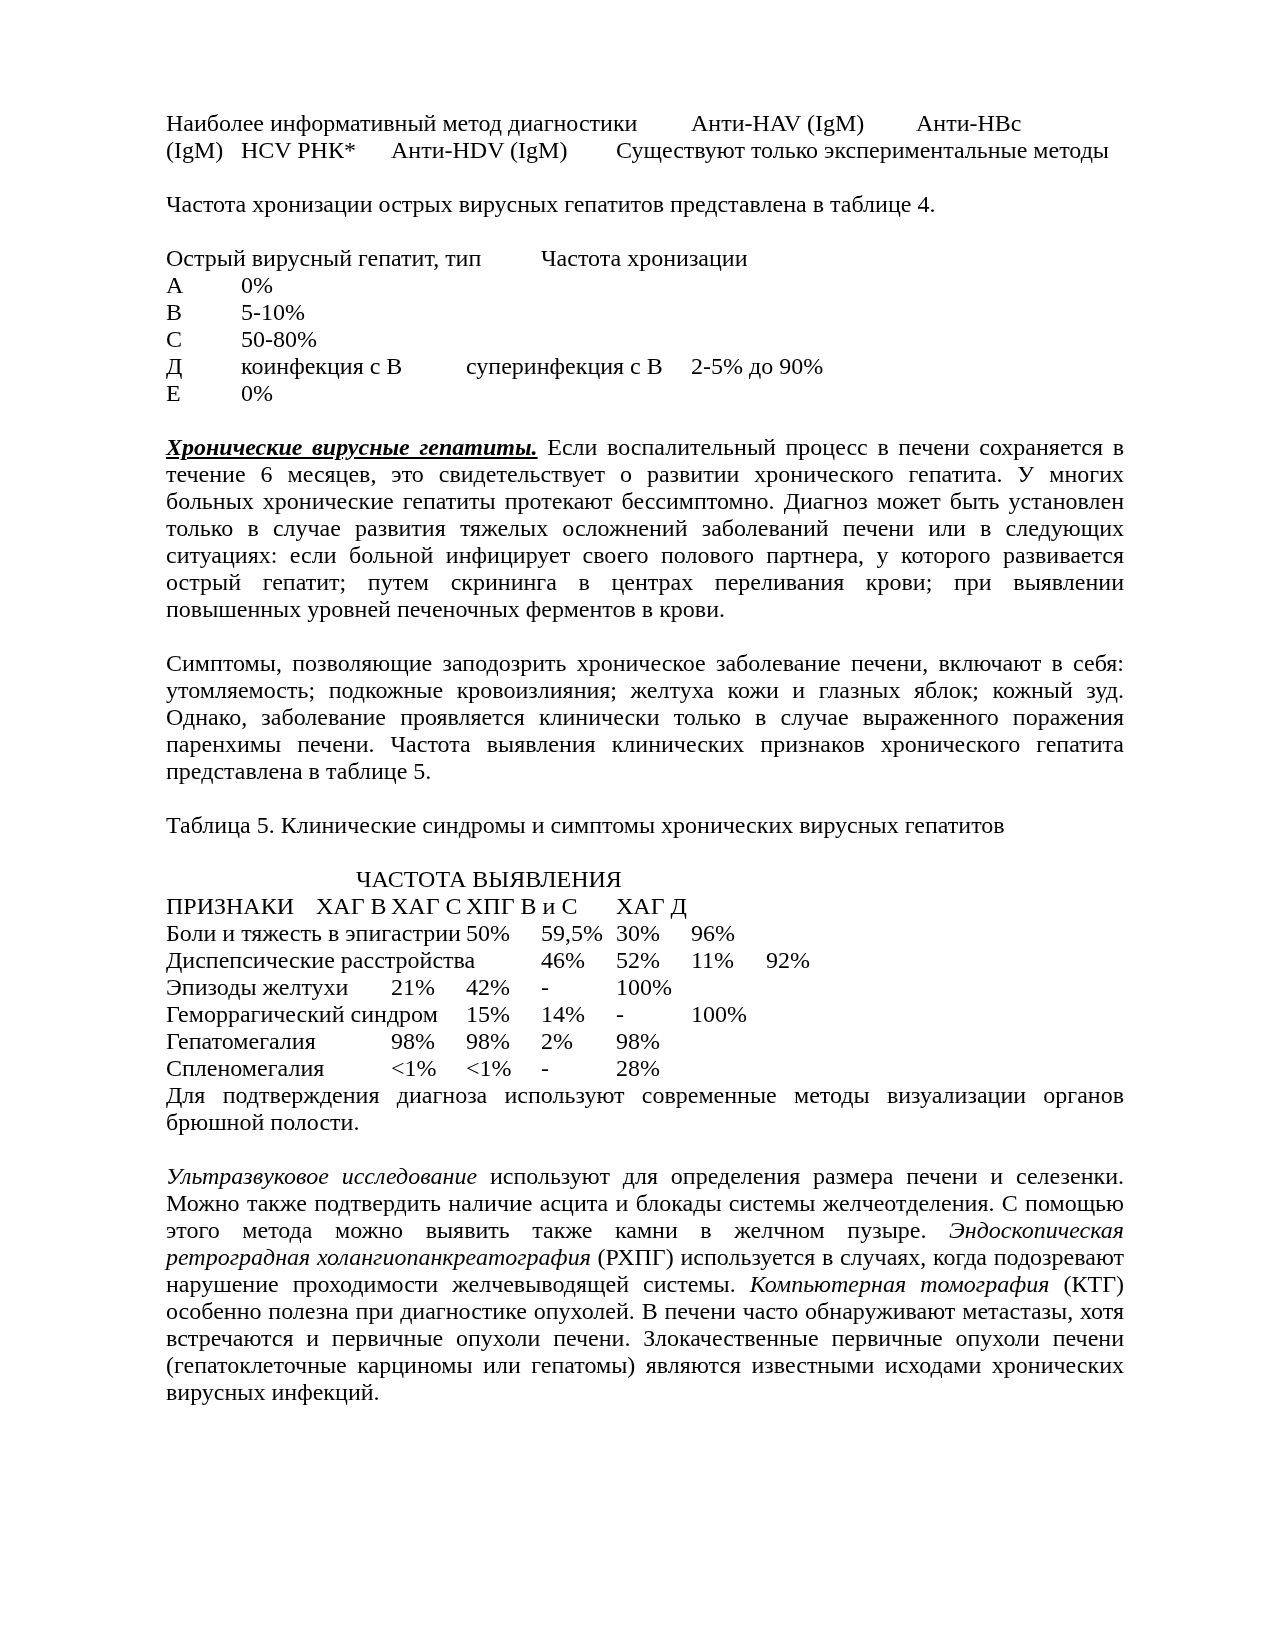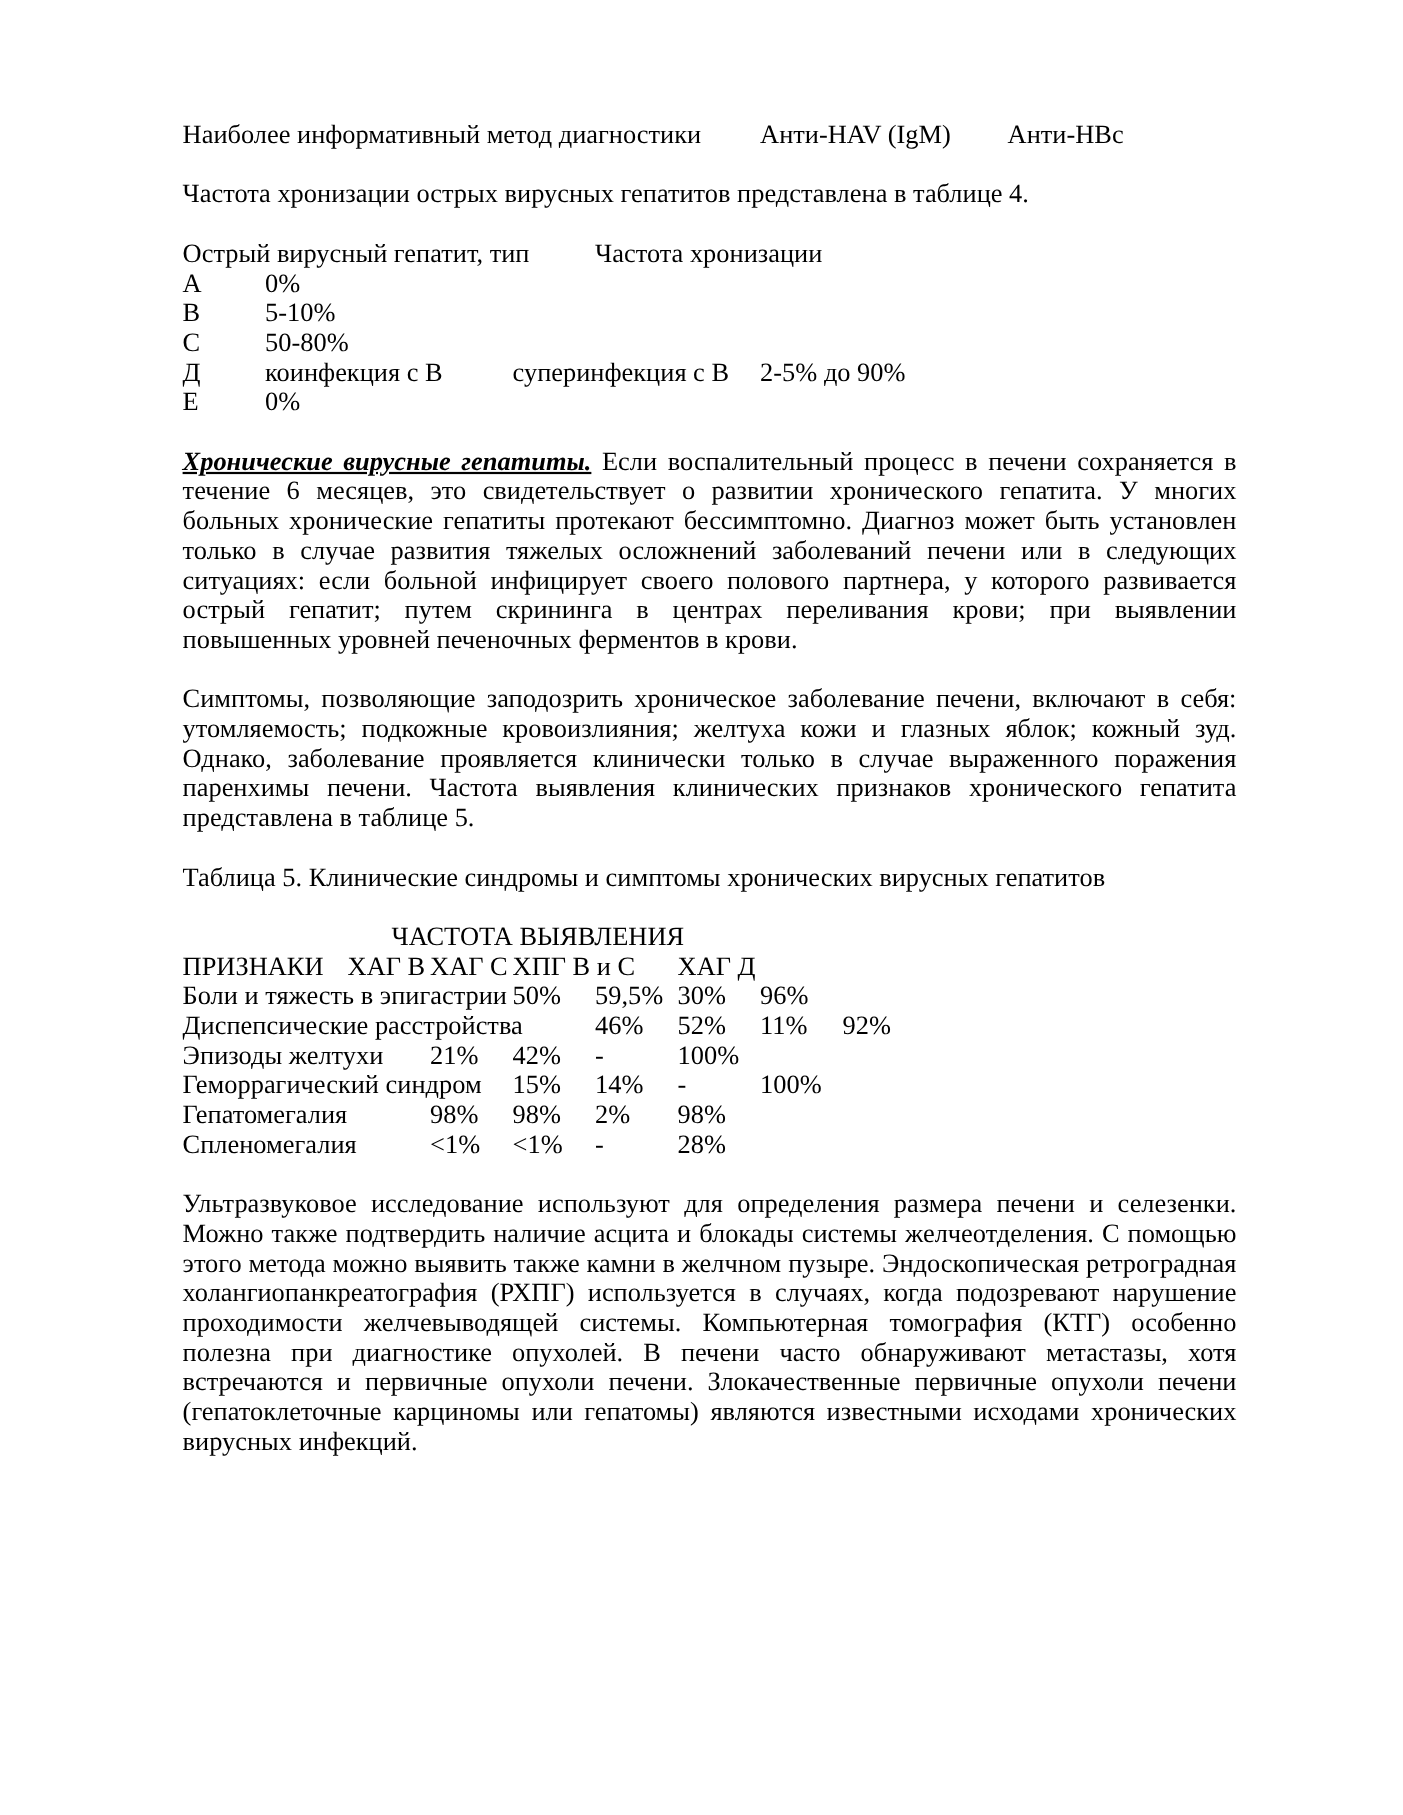--- a/index.html
+++ b/index.html
@@ -15,28 +15,29 @@
     box-sizing:border-box;
     padding:110px 151px 0 166px;
     overflow:hidden;
   }
   .line{min-height:27px;}
   .blank{height:27px;}
   .tabs{white-space:pre;tab-size:75px;-moz-tab-size:75px;-o-tab-size:75px;}
   .just{text-align:justify;}
   .sub{padding-left:190px;}
   .lead{font-weight:bold;font-style:italic;text-decoration:underline;}
-  .it{}
+  .it{font-style:italic;}
 </style>
 </head>
 <body>
 
 <div class="page">
 
   <div class="line tabs">Наиболее информативный метод диагностики	Анти-HAV (IgM)	Анти-HBc</div>
+  <div class="line tabs">(IgM)	HCV РНК*	Анти-HDV (IgM)	Существуют только экспериментальные методы</div>
 
   <div class="blank"></div>
 
   <div class="line">Частота хронизации острых вирусных гепатитов представлена в таблице 4.</div>
 
   <div class="blank"></div>
 
   <div class="line tabs">Острый вирусный гепатит, тип	Частота хронизации</div>
   <div class="line tabs">А	0%</div>
   <div class="line tabs">В	5-10%</div>
@@ -60,18 +61,19 @@
 
   <div class="line sub">ЧАСТОТА ВЫЯВЛЕНИЯ</div>
   <div class="line tabs">ПРИЗНАКИ	ХАГ В	ХАГ С	ХПГ В и С	ХАГ Д</div>
   <div class="line tabs">Боли и тяжесть в эпигастрии	50%	59,5%	30%	96%</div>
   <div class="line tabs">Диспепсические расстройства	46%	52%	11%	92%</div>
   <div class="line tabs">Эпизоды желтухи	21%	42%	-	100%</div>
   <div class="line tabs">Геморрагический синдром	15%	14%	-	100%</div>
   <div class="line tabs">Гепатомегалия	98%	98%	2%	98%</div>
   <div class="line tabs">Спленомегалия	&lt;1%	&lt;1%	-	28%</div>
 
+  <div class="just">Для подтверждения диагноза используют современные методы визуализации органов брюшной полости.</div>
 
   <div class="blank"></div>
 
   <div class="just"><span class="it">Ультразвуковое исследование</span><span> используют для определения размера печени и селезенки. Можно также подтвердить наличие асцита и блокады системы желчеотделения. С помощью этого метода можно выявить также камни в желчном пузыре. </span><span class="it">Эндоскопическая ретроградная холангиопанкреатография</span><span> (РХПГ) используется в случаях, когда подозревают нарушение проходимости желчевыводящей системы. </span><span class="it">Компьютерная томография</span><span> (КТГ) особенно полезна при диагностике опухолей. В печени часто обнаруживают метастазы, хотя встречаются и первичные опухоли печени. Злокачественные первичные опухоли печени (гепатоклеточные карциномы или гепатомы) являются известными исходами хронических вирусных инфекций.</span></div>
 
 </div>
 
 </body></html>

